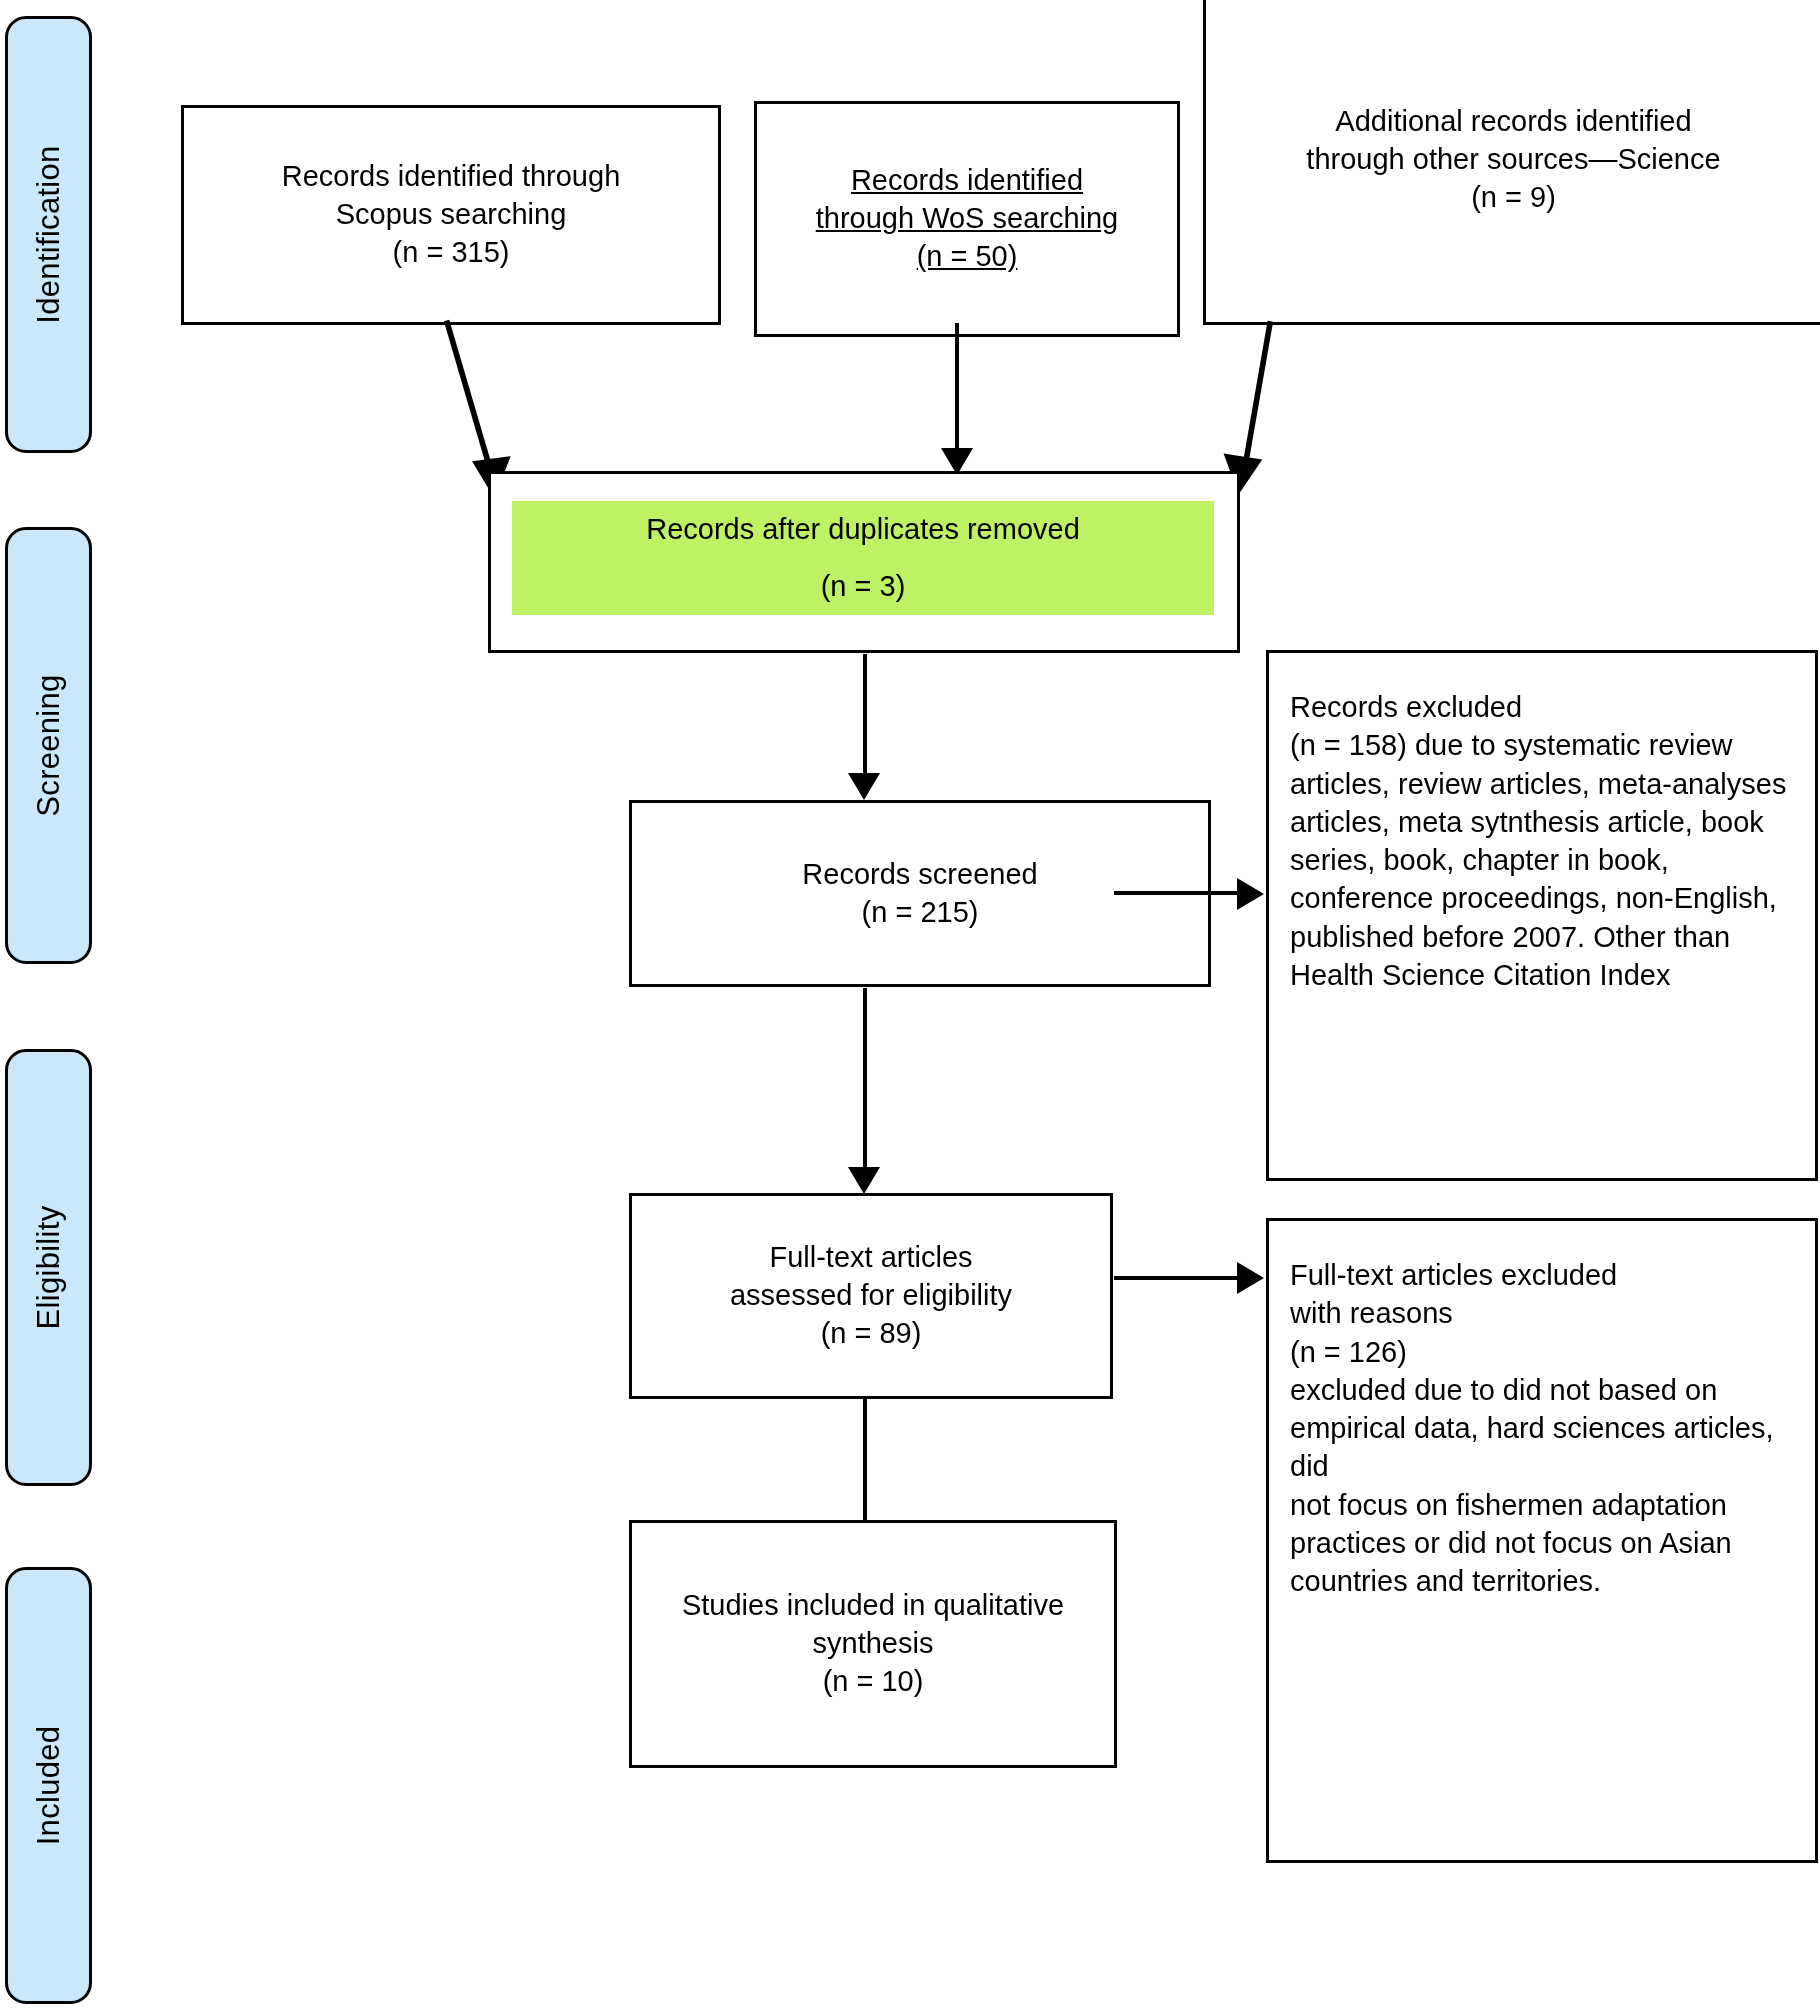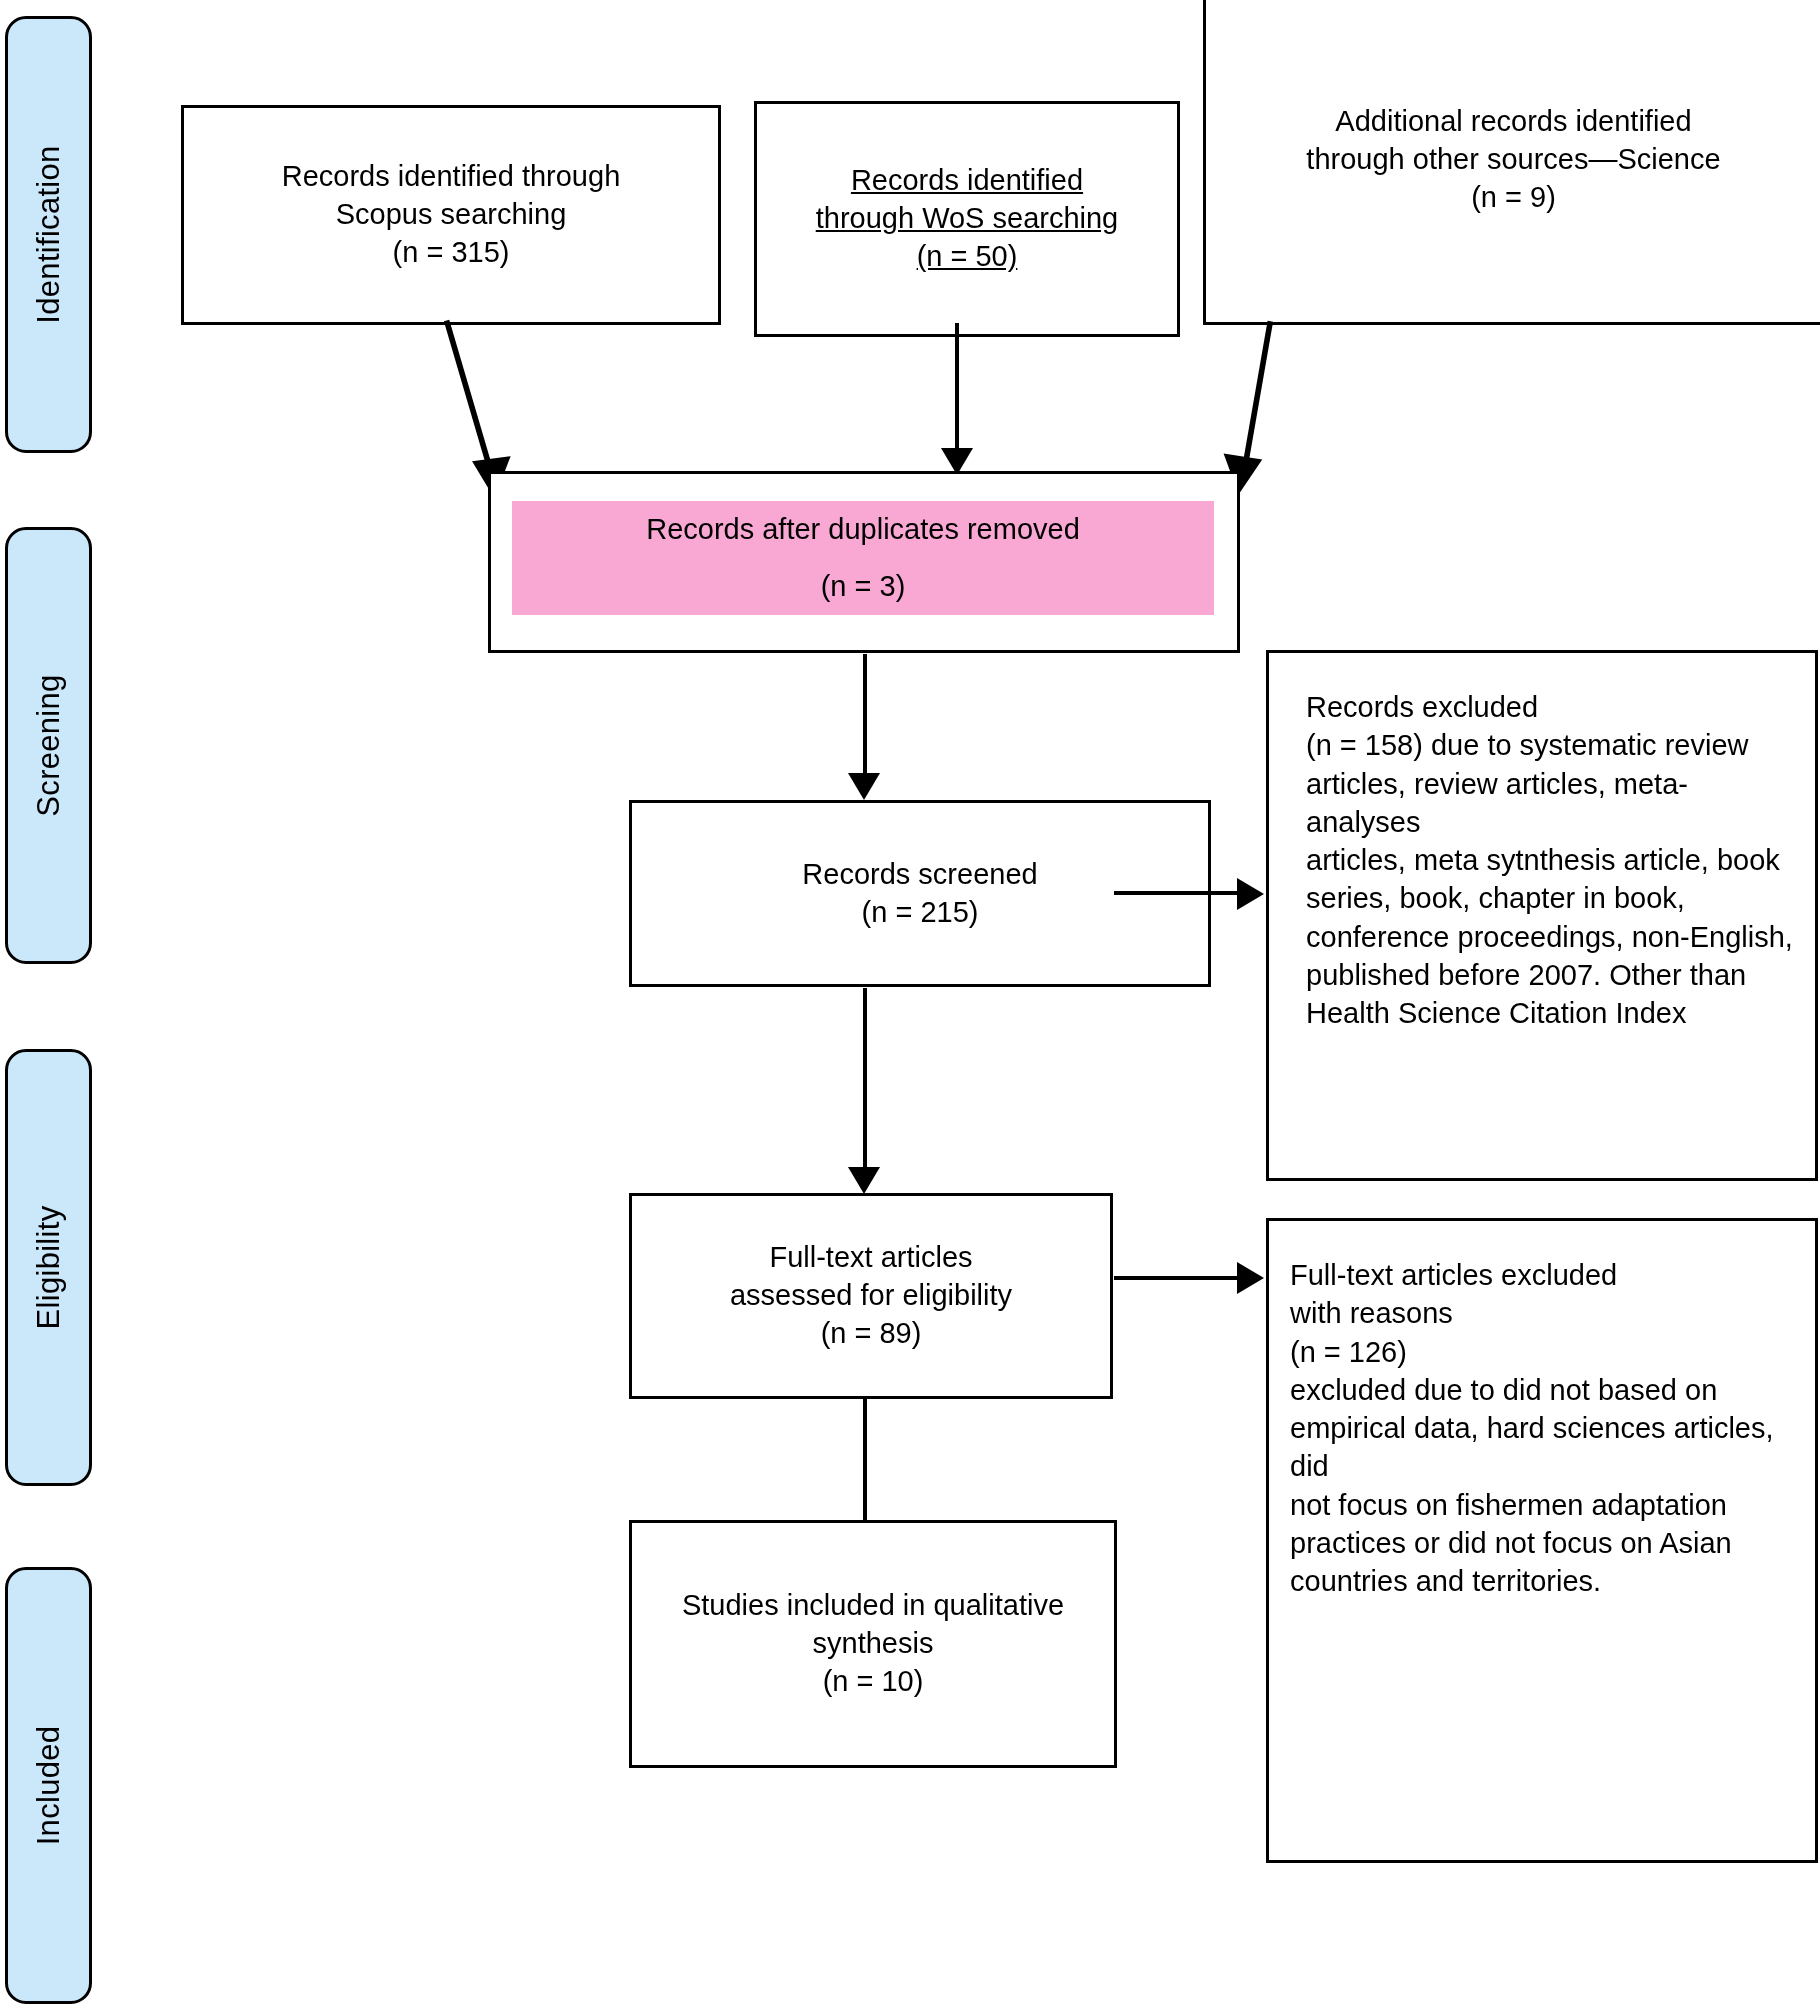--- a/index.html
+++ b/index.html
@@ -58,21 +58,21 @@
     text-align: left;
   }
   .box.left-align .inner {
     padding: 35px 15px 0 21px;
     line-height: 1.32;
   }
 
   
   .highlight-strip {
     position: absolute;
-    background: #f9a8d4;
+    background: #bef264;
     display: flex;
     flex-direction: column;
     align-items: center;
     justify-content: center;
     text-align: center;
     font-size: 29px;
     line-height: 1.0;
   }
   .highlight-strip .l1 { margin-bottom: 27.5px; }
 
@@ -173,21 +173,21 @@
   <div class="box" style="left:629px; top:800px; width:582px; height:187px;">
     <div class="inner">
       <div>Records screened</div>
       <div>(n = 215)</div>
     </div>
   </div>
 
   <div class="hline" style="left:1114px; top:891px; width:125px;"></div>
   <div class="arrow-right" style="left:1237px; top:878px;"></div>
 
-  <div class="box left-align" style="left:1266px; top:650px; width:552px; height:531px;padding-left:16px;">
+  <div class="box left-align" style="left:1266px; top:650px; width:552px; height:531px;">
     <div class="inner">
       <div>Records excluded</div>
       <div>(n = 158) due to systematic review</div>
       <div>articles, review articles, meta-analyses</div>
       <div>articles, meta sytnthesis article, book</div>
       <div>series, book, chapter in book,</div>
       <div>conference proceedings, non-English,</div>
       <div>published before 2007. Other than</div>
       <div>Health Science Citation Index</div>
     </div>

